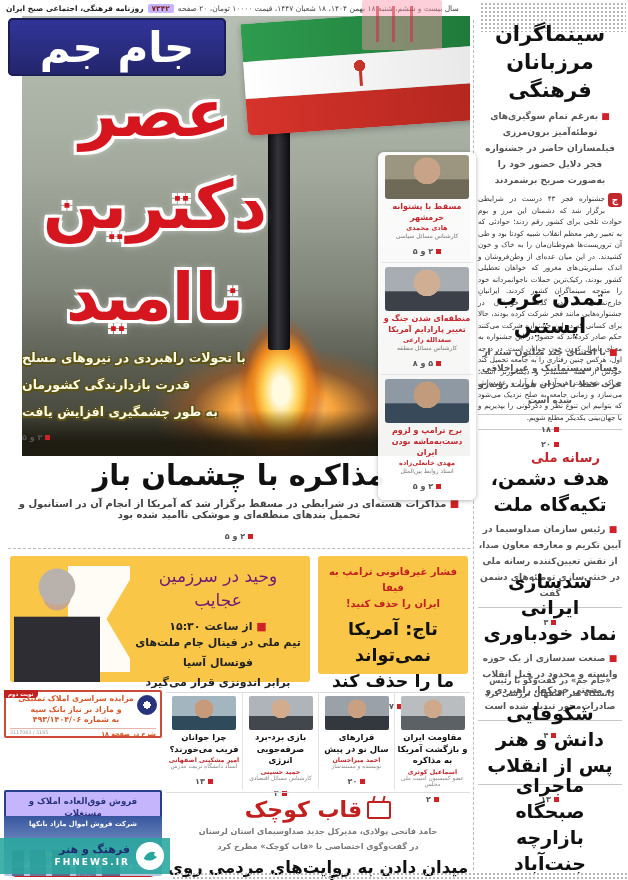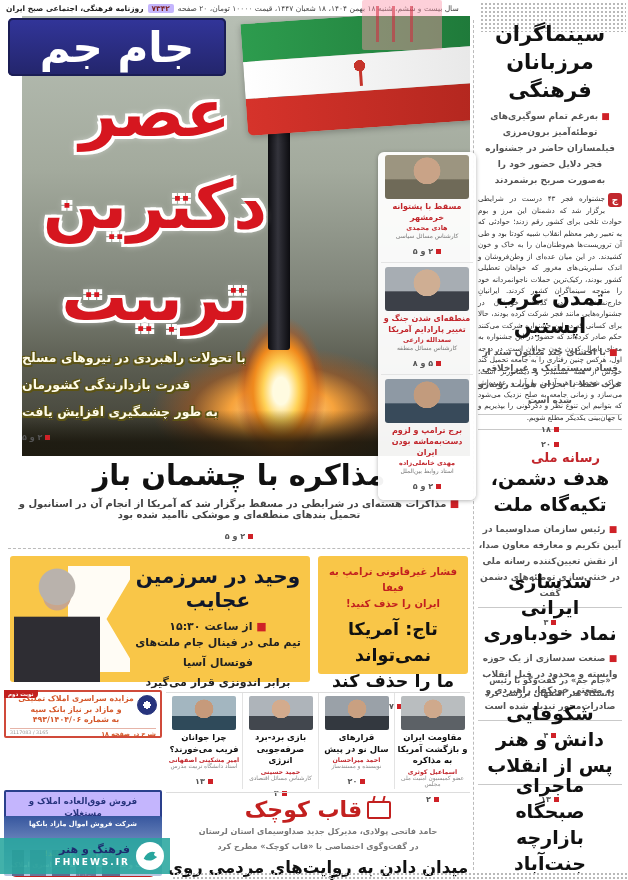--- a/index.html
+++ b/index.html
@@ -88,21 +88,21 @@
   .yellow{background:#f9c648;border-radius:3px;}
   #futsal{left:10px;top:556px;width:300px;height:126px;}
   #futsalphoto{position:absolute;right:auto;left:0;top:0;width:120px;height:126px;overflow:hidden;}
   #futsalphoto .arrow{position:absolute;left:58px;top:10px;width:70px;height:106px;background:#fff;
         clip-path:polygon(0 0,100% 0,55% 50%,100% 100%,0 100%);opacity:.95;}
   #futsalphoto .man{position:absolute;left:4px;top:4px;width:86px;height:122px;
         background:radial-gradient(circle at 50% 22%,#b9b2ac 0 17%,transparent 18%),
                    radial-gradient(circle at 50% 30%,#c9a68c 0 14%,transparent 15%),
                    linear-gradient(transparent 46%,#2e2d33 47%);}
   #futsaltext{position:absolute;right:8px;top:8px;width:168px;text-align:center;}
-  #futsaltext .h{color:#0f172a;font-weight:700;font-size:20px;line-height:24px;}
+  #futsaltext .h{color:#701a75;font-weight:400;font-size:17px;line-height:24px;}
   #futsaltext .t{font-size:11px;font-weight:bold;color:#222;margin-top:8px;}
   #futsaltext .t .dot{color:#cf2127;}
   #futsaltext .l{font-size:11px;font-weight:bold;color:#222;line-height:20px;}
   #fifa{left:318px;top:556px;width:150px;height:118px;text-align:center;padding-top:8px;box-sizing:border-box;}
   #fifa .k{color:#c2201f;font-weight:bold;font-size:10px;line-height:16px;}
   #fifa .h{color:#111;font-weight:900;font-size:17.5px;line-height:26px;margin-top:4px;}
   .badgerow{text-align:center;margin-top:4px;}
   
   #opinions{left:166px;top:692px;width:304px;height:96px;border-top:1px solid #ddd;
         display:flex;}
@@ -196,21 +196,21 @@
     <div class="b1"></div>
     <div class="b2">
         <span class="emblem"></span>
       </div>
     <div class="b3"></div>
   </div>
   <div class="abs" id="grass"></div>
   <div class="abs" id="leadhead">
     <div>عصر</div>
     <div>دکترین</div>
-    <div>تربیت</div>
+    <div>ناامید</div>
   </div>
   <div class="abs" id="leadsub">
     <div>با تحولات راهبردی در نیروهای مسلح</div>
     <div>قدرت بازدارندگی کشورمان</div>
     <div>به طور چشمگیری افزایش یافت</div>
     <span class="pb">
         <b>۲ و ۵</b>
       </span>
   </div>
 </div>

